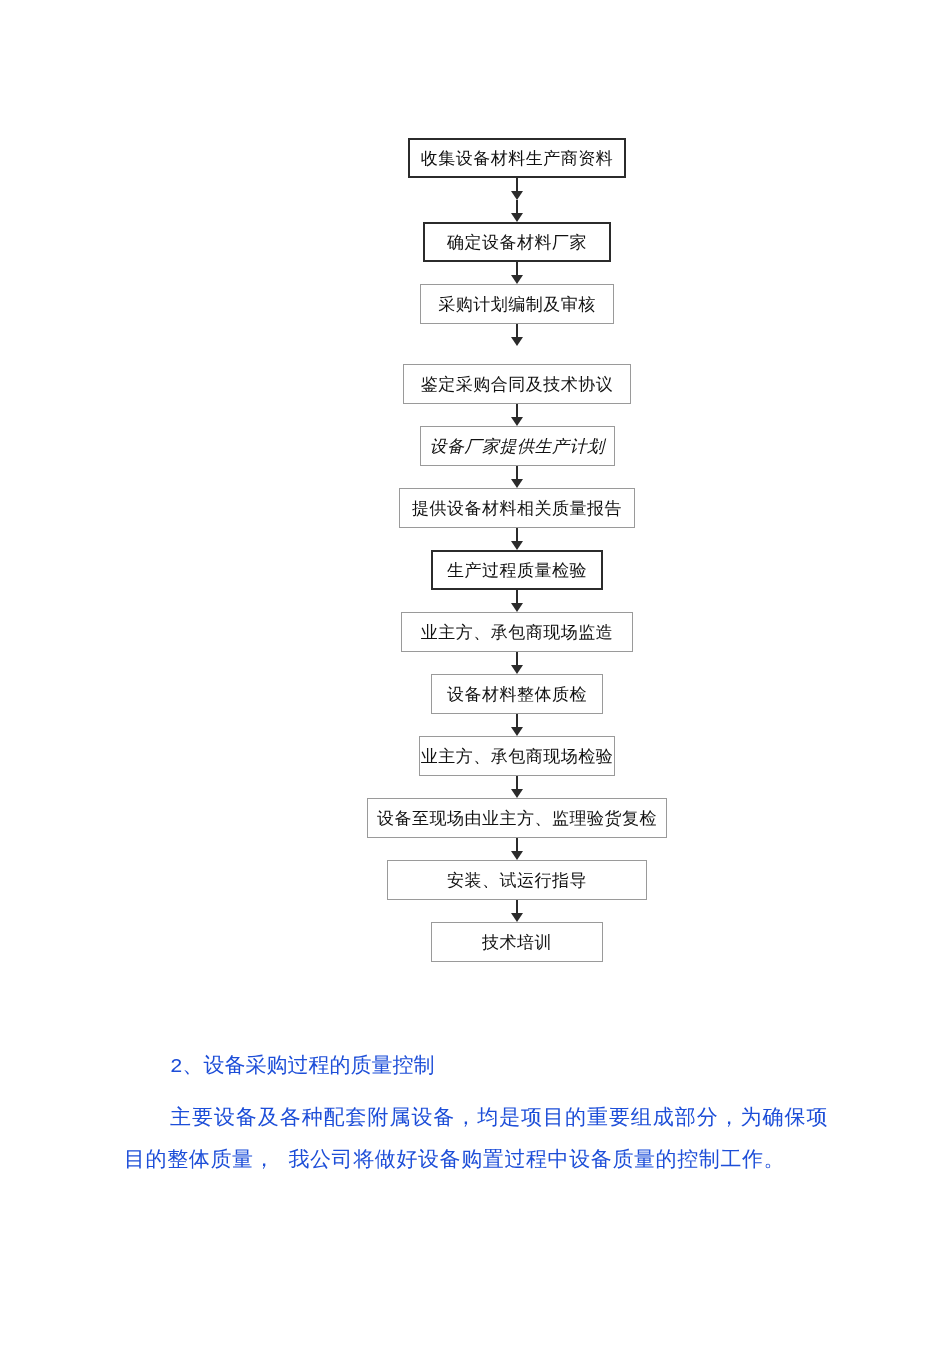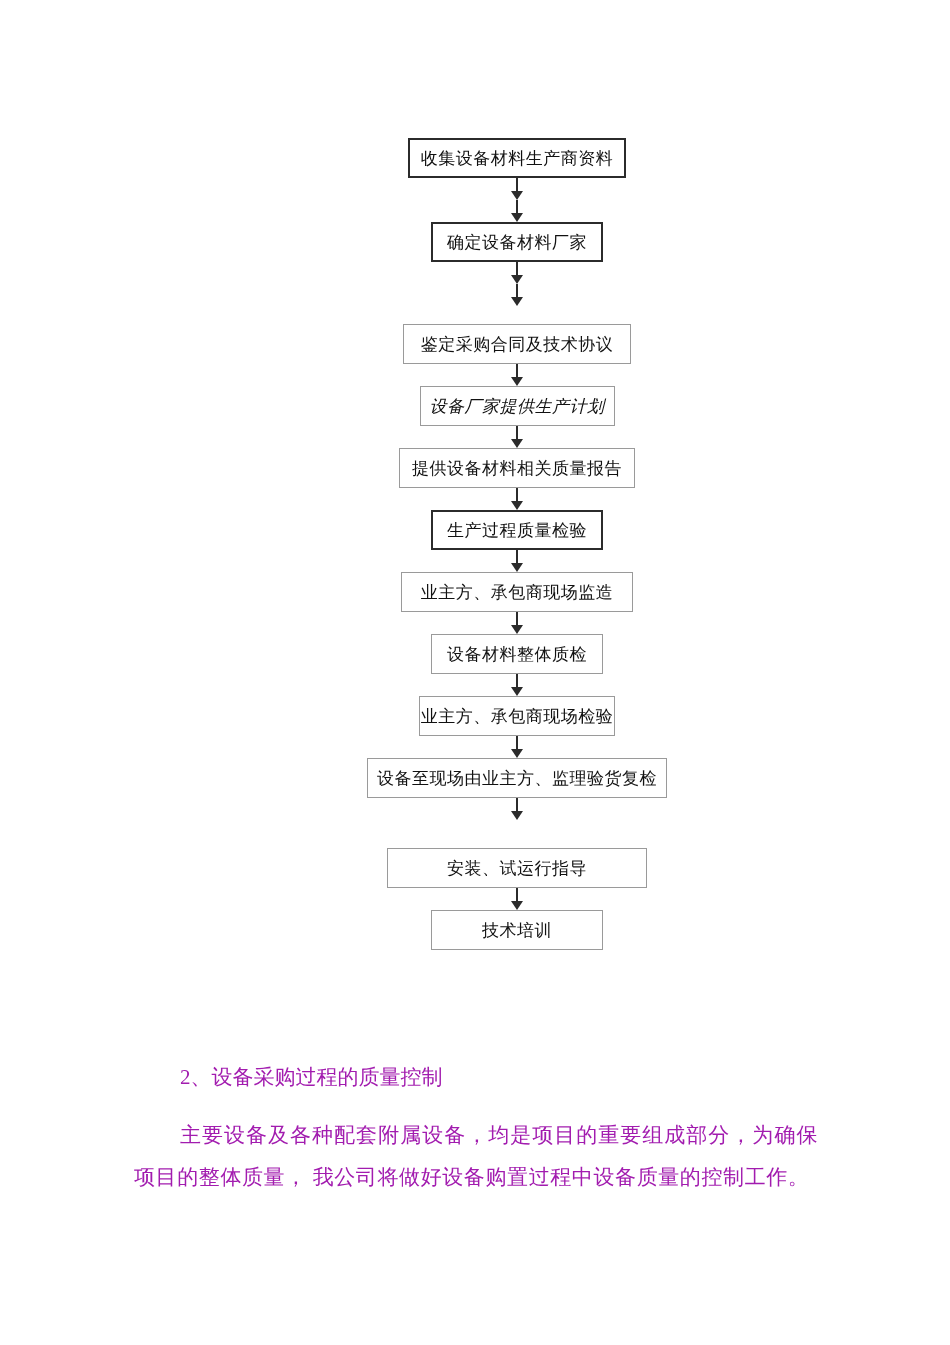--- a/index.html
+++ b/index.html
@@ -86,25 +86,25 @@
   }
 
   
   #body-text {
     position: absolute;
     left: 118px;
     top: 1040px;
     width: 716px;
   }
   .para {
-    font-family: Liberation Serif, serif;
+    font-family: Liberation Mono, monospace;
     font-size: 21px;
     line-height: 42px;
-    color: #a21caf;
-    margin: 16px;
+    color: #1d4ed8;
+    margin: 6px;
     text-align: justify;
   }
   .para.heading {
     text-indent: 46px;
     margin-bottom: 10px;
   }
   .para.block {
     text-indent: 46px;
     letter-spacing: 0.6px;
   }
@@ -119,26 +119,29 @@
         <span class="flow-label">收集设备材料生产商资料</span>
       </div>
       <div class="flow-arrow">
         <div class="shaft"></div>
         <div class="head"></div>
       </div>
       <div class="flow-arrow">
         <div class="shaft"></div>
         <div class="head"></div>
       </div>
-      <div class="flow-node border-dark" style="width: 172px;">
+      <div class="flow-node border-dark" style="width: 188px;">
         <span class="flow-label">确定设备材料厂家</span>
       </div>
       <div class="flow-arrow">
         <div class="shaft"></div>
         <div class="head"></div>
+      </div>
+      <div class="flow-node border-light" style="width: 194px;">
+        <span class="flow-label">采购计划编制及审核</span>
       </div>
       <div class="flow-arrow">
         <div class="shaft"></div>
         <div class="head"></div>
       </div>
       <div class="flow-node border-light" style="width: 228px; margin-top: 18px;">
         <span class="flow-label">鉴定采购合同及技术协议</span>
       </div>
       <div class="flow-arrow">
         <div class="shaft"></div>
@@ -186,21 +189,21 @@
         <div class="shaft"></div>
         <div class="head"></div>
       </div>
       <div class="flow-node border-light" style="width: 300px;">
         <span class="flow-label">设备至现场由业主方、监理验货复检</span>
       </div>
       <div class="flow-arrow">
         <div class="shaft"></div>
         <div class="head"></div>
       </div>
-      <div class="flow-node border-light" style="width: 260px; margin-top: 28px;">
+      <div class="flow-node border-light" style="width: 260px;">
         <span class="flow-label">安装、试运行指导</span>
       </div>
       <div class="flow-arrow">
         <div class="shaft"></div>
         <div class="head"></div>
       </div>
       <div class="flow-node border-light" style="width: 172px;">
         <span class="flow-label">技术培训</span>
       </div>
     </div>

